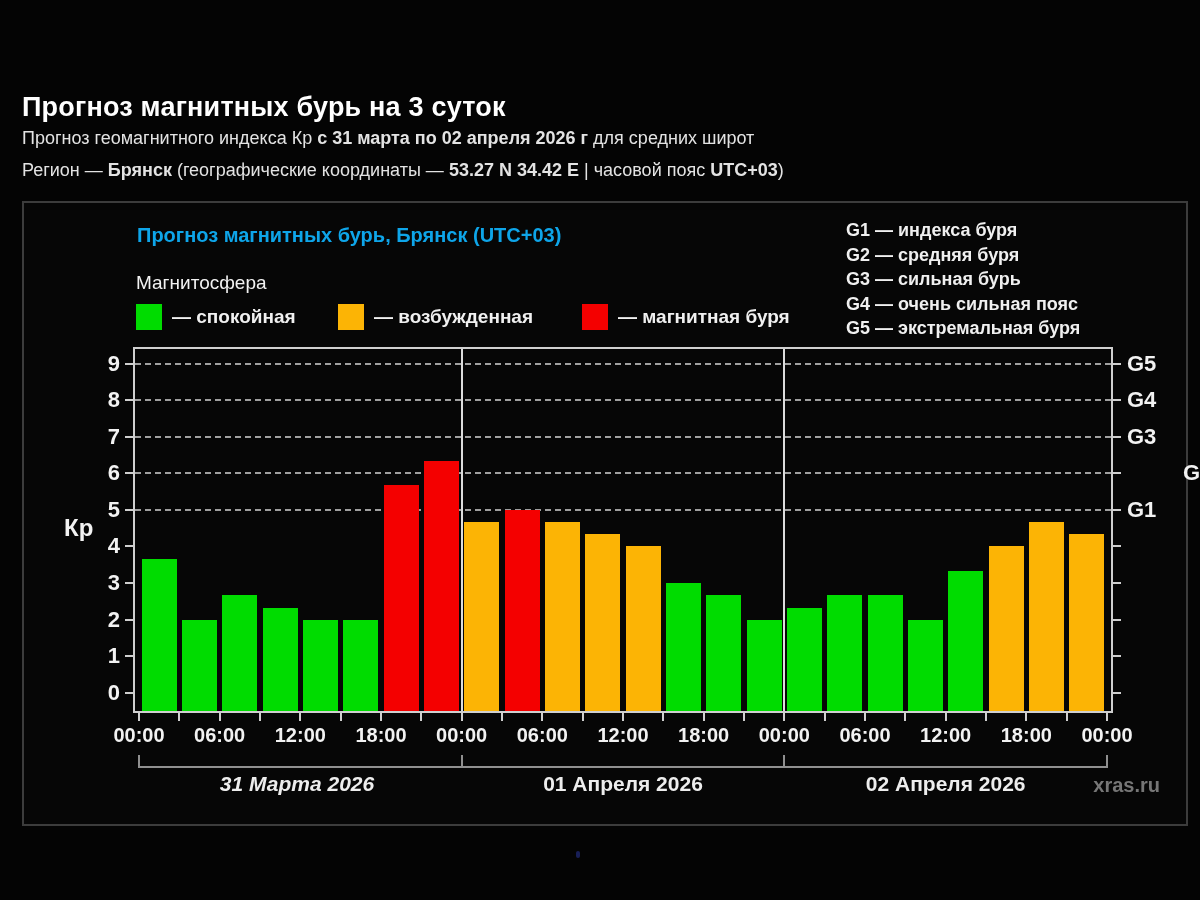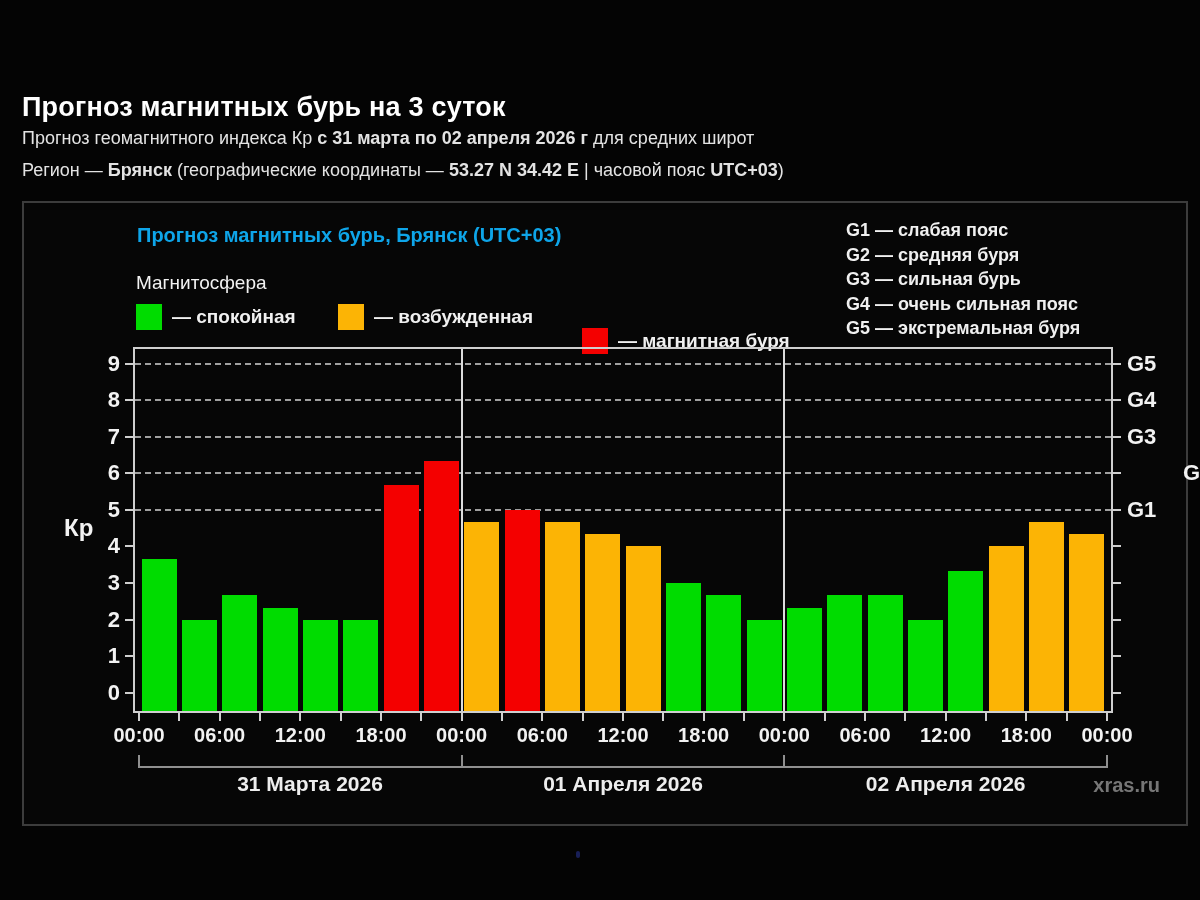--- a/index.html
+++ b/index.html
@@ -56,27 +56,27 @@
   <div id="legend-title" class="abs">Магнитосфера</div>
 
   <div class="abs legend-item" style="left:136px;">
     <span class="swatch" style="background: rgb(0, 220, 0);"></span>
     <span class="legend-label">— спокойная</span>
   </div>
   <div class="abs legend-item" style="left:338px;">
     <span class="swatch" style="background: rgb(252, 180, 5);"></span>
     <span class="legend-label">— возбужденная</span>
   </div>
-  <div class="abs legend-item" style="left:582px;margin-top:24px;">
+  <div class="abs legend-item" style="left:582px;">
     <span class="swatch" style="background: rgb(244, 0, 0);"></span>
     <span class="legend-label">— магнитная буря</span>
   </div>
 
   <div id="g-legend" class="abs">
-    <div>G1 — слабая пояс</div>
+    <div>G1 — индекса буря</div>
     <div>G2 — средняя буря</div>
     <div>G3 — сильная бурь</div>
     <div>G4 — очень сильная пояс</div>
     <div>G5 — экстремальная буря</div>
   </div>
 
   <div id="plot-frame" class="abs"></div>
   <div id="ylabel" class="abs">Кр</div>
   <div id="watermark" class="abs">xras.ru</div>
   <div id="artifact-dot" class="abs"></div>
@@ -183,16 +183,16 @@
     <div class="abs x-tick-label" style="left: 742.333px; top: 724px;">00:00</div>
     <div class="abs x-tick-label" style="left: 823px; top: 724px;">06:00</div>
     <div class="abs x-tick-label" style="left: 903.667px; top: 724px;">12:00</div>
     <div class="abs x-tick-label" style="left: 984.333px; top: 724px;">18:00</div>
     <div class="abs x-tick-label" style="left: 1065px; top: 724px;">00:00</div>
     <div class="abs bracket" style="left: 138px; top: 766px; width: 970px; height: 2px;"></div>
     <div class="abs bracket" style="left: 138px; top: 755px; width: 2px; height: 13px;"></div>
     <div class="abs bracket" style="left: 460.667px; top: 755px; width: 2px; height: 13px;"></div>
     <div class="abs bracket" style="left: 783.333px; top: 755px; width: 2px; height: 13px;"></div>
     <div class="abs bracket" style="left: 1106px; top: 755px; width: 2px; height: 13px;"></div>
-    <div class="abs date-label" style="left: 160px; top: 772px;">31 Марта 2026</div>
+    <div class="abs date-label" style="left: 147px; top: 772px; font-style: italic;">31 Марта 2026</div>
     <div class="abs date-label" style="left: 473px; top: 772px;">01 Апреля 2026</div>
     <div class="abs date-label" style="left: 795.667px; top: 772px;">02 Апреля 2026</div>
   </div>
 
 </body></html>

